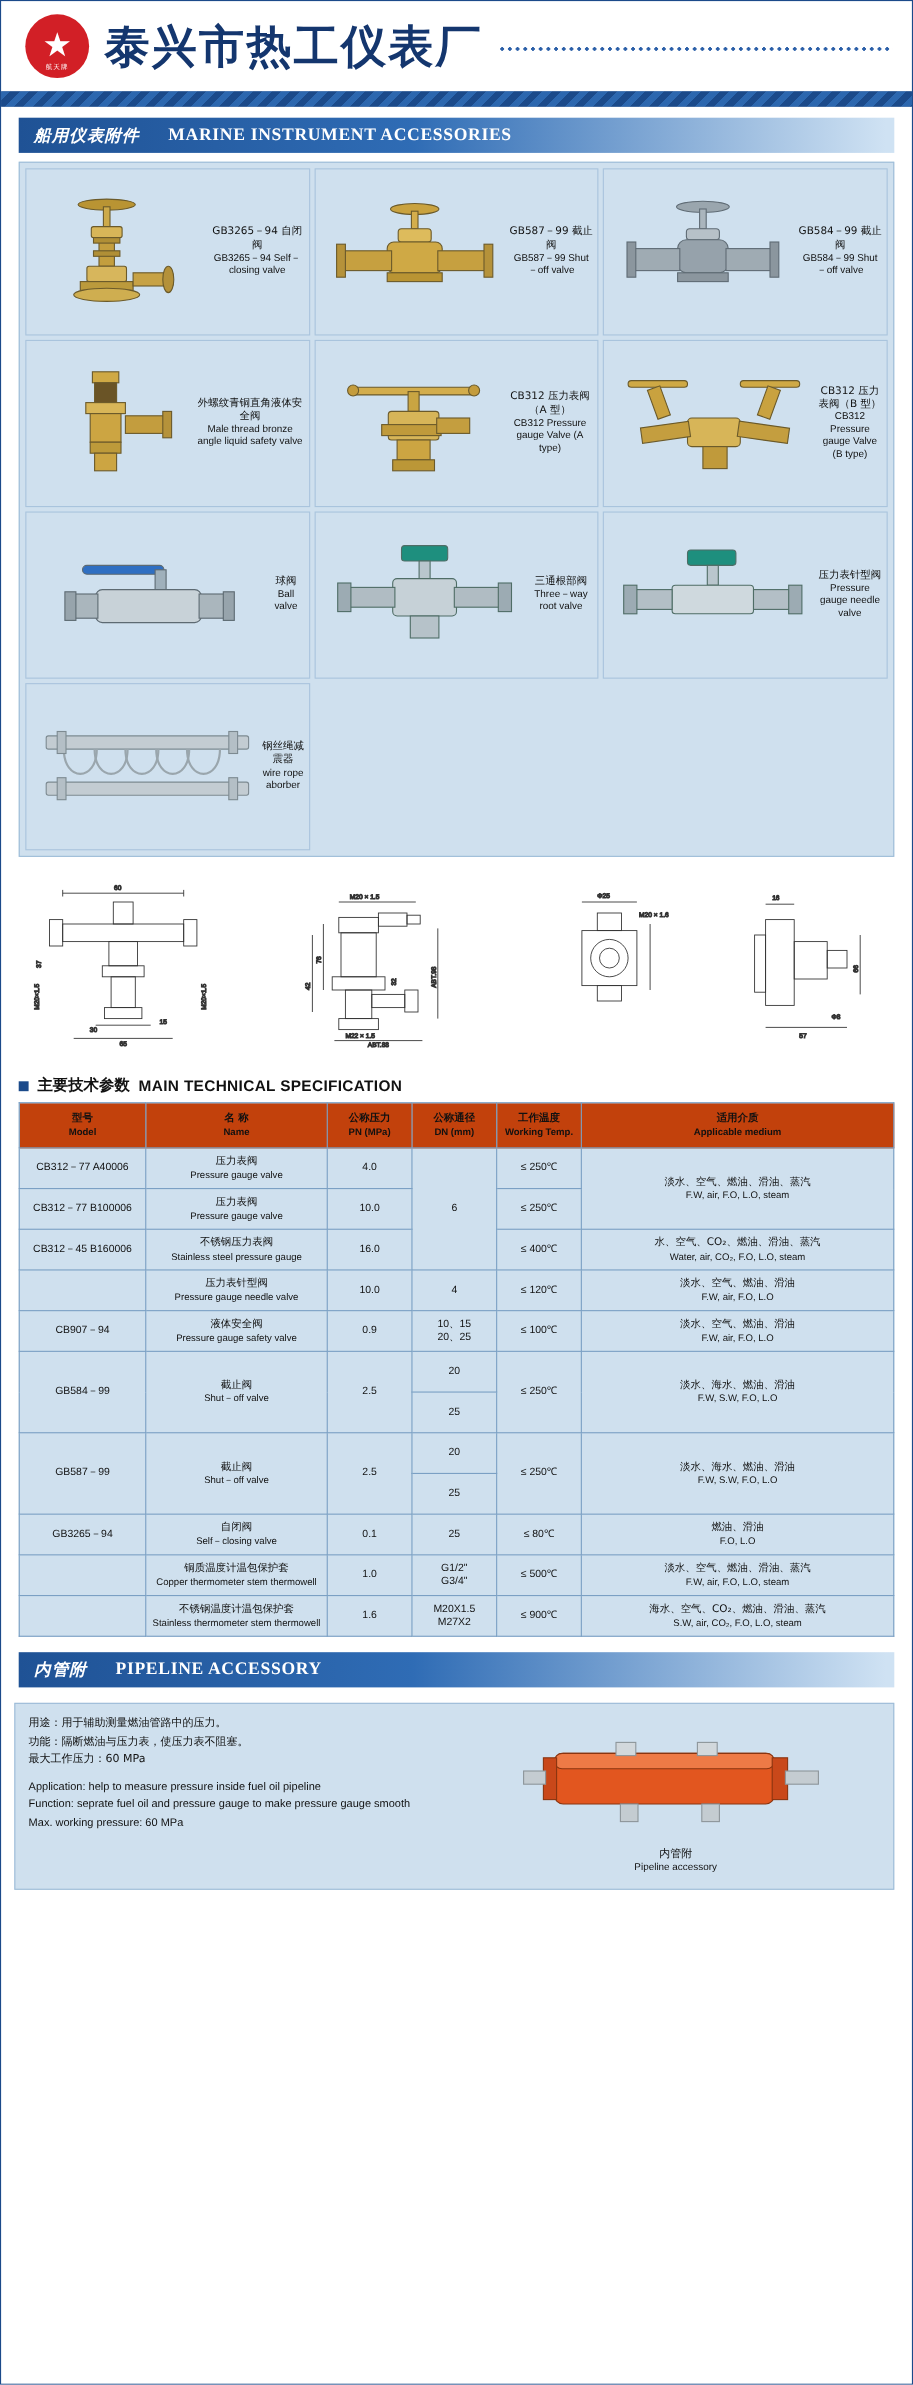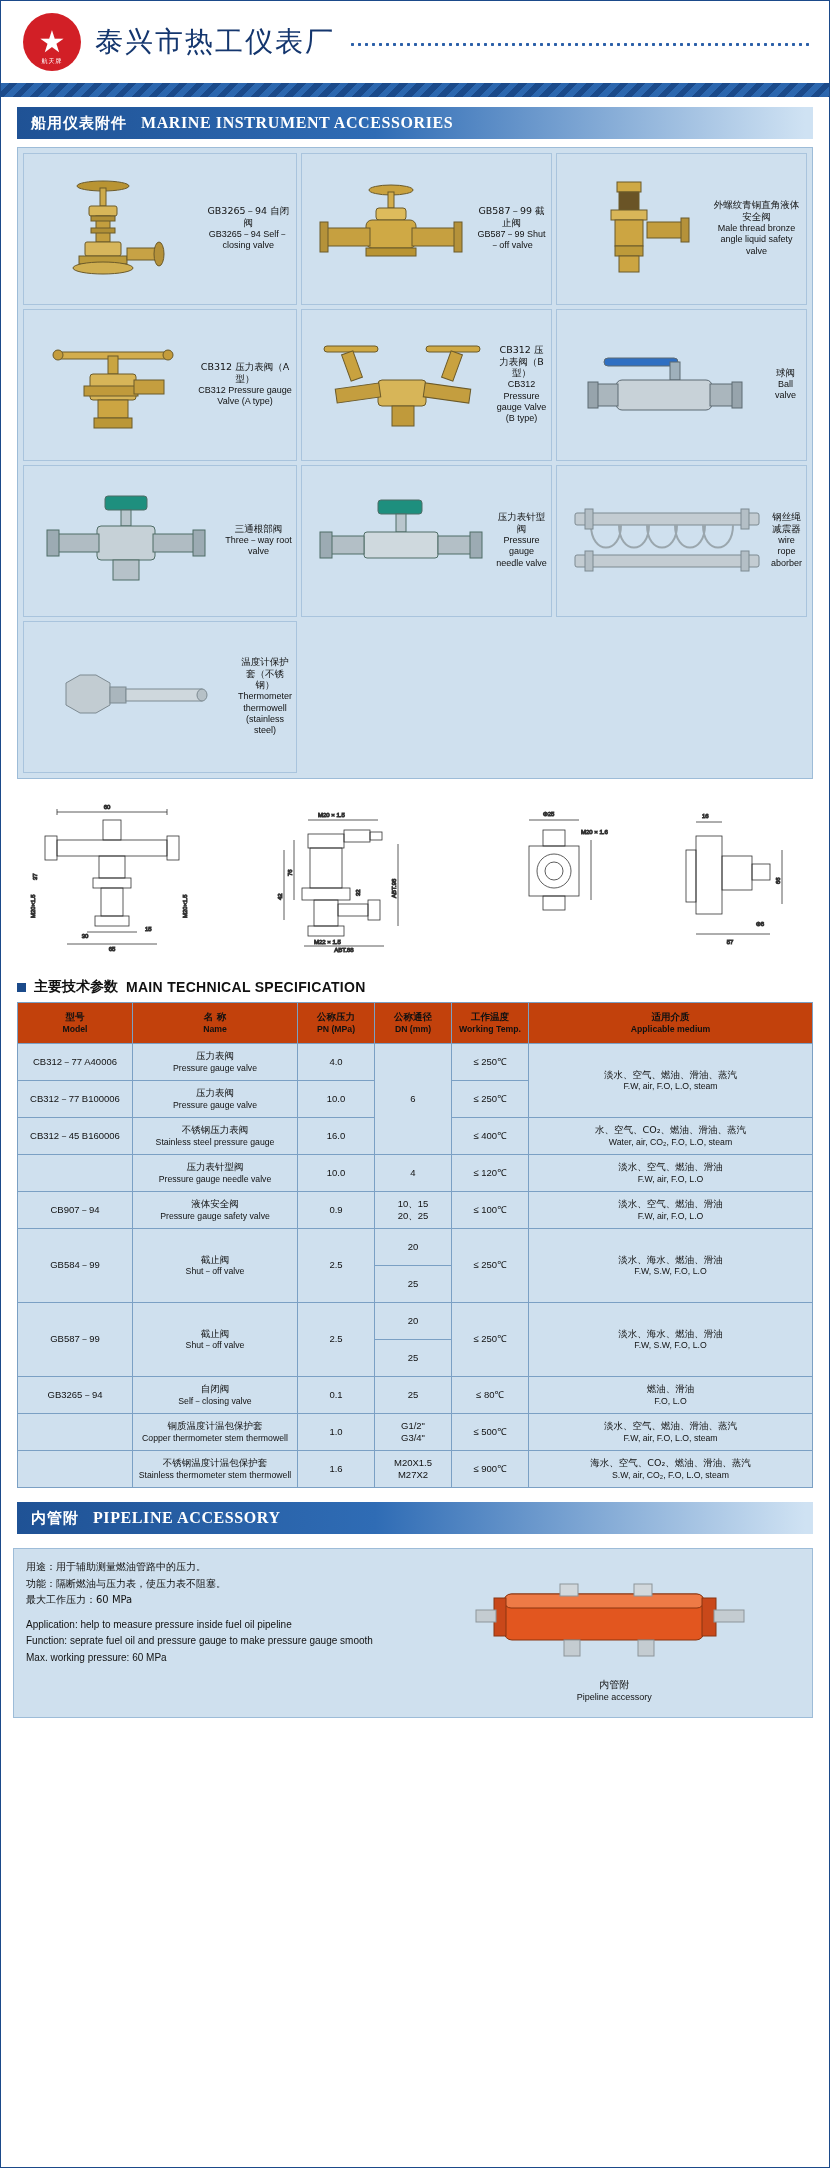--- a/index.html
+++ b/index.html
@@ -38,22 +38,22 @@
   }
   .logo .star{
     color:#fff;font-size:30px;line-height:30px;
   }
   .logo .logo-sub{
     position:absolute;bottom:5px;left:0;right:0;text-align:center;
     color:#fff;font-size:6px;letter-spacing:1px;
   }
   .company{
     font-family:"DejaVu Sans", sans-serif;
-    font-size:28px;
-    font-weight:normal;
+    font-size:41px;
+    font-weight:bold;
     color:#14366e;
     letter-spacing:2px;
     white-space:nowrap;
   }
   .dots{
     flex:1 1 auto;
     margin-left:14px;
     height:30px;
     background-image:radial-gradient(#2b5fa8 1.4px, transparent 1.5px);
     background-size:7px 7px;
@@ -78,21 +78,21 @@
     margin:10px 16px 0 16px;
     height:32px;
     background:linear-gradient(to right,#1f5295 0%, #2f6cb5 45%, #cfe2f3 99%);
     color:#fff;
     display:flex;align-items:center;
     padding-left:14px;
     box-sizing:border-box;
   }
   .sec-title .cn{
     font-family:"DejaVu Sans", sans-serif;
-    font-size:15px;font-weight:bold;letter-spacing:1px;margin-right:14px;
+    font-size:15px;font-weight:bold;letter-spacing:1px;margin-right:26px;font-style:italic;
   }
   .sec-title .en{
     font-family:"Liberation Serif", serif;
     font-size:16px;font-weight:bold;letter-spacing:.6px;
   }
 
   
   .grid-wrap{
     margin:8px 16px 0 16px;
     border:1px solid #9dbcd8;
@@ -264,20 +264,41 @@
               <rect x="60" y="76" width="50" height="8" fill="#b99433"></rect>
             </g>
           </svg>
         </div>
         <div class="cap">
           <div class="cn">GB587－99 截止阀</div>
           <div class="en">GB587－99 Shut－off valve</div>
         </div>
       </div>
 
+      <div class="cell">
+        <div class="art">
+          <svg width="170" height="112" viewBox="0 0 170 112">
+            <g stroke="#5f6b74" stroke-width="1">
+              <ellipse cx="85" cy="16" rx="24" ry="5" fill="#9aa6ae"></ellipse>
+              <rect x="82" y="18" width="6" height="18" fill="#aab5bd"></rect>
+              <rect x="70" y="36" width="30" height="10" rx="3" fill="#b7c1c8"></rect>
+              <rect x="62" y="46" width="46" height="30" rx="8" fill="#96a2ab"></rect>
+              <rect x="22" y="54" width="42" height="20" fill="#9fabb3"></rect>
+              <rect x="106" y="54" width="42" height="20" fill="#9fabb3"></rect>
+              <rect x="16" y="48" width="8" height="32" fill="#8b969e"></rect>
+              <rect x="146" y="48" width="8" height="32" fill="#8b969e"></rect>
+              <rect x="62" y="76" width="46" height="8" fill="#8b969e"></rect>
+            </g>
+          </svg>
+        </div>
+        <div class="cap">
+          <div class="cn">GB584－99 截止阀</div>
+          <div class="en">GB584－99 Shut－off valve</div>
+        </div>
+      </div>
 
       <div class="cell">
         <div class="art">
           <svg width="150" height="112" viewBox="0 0 150 112">
             <g stroke="#6b5a2a" stroke-width="1">
               <rect x="56" y="10" width="24" height="10" fill="#cfa945"></rect>
               <rect x="58" y="20" width="20" height="18" fill="#6a5426"></rect>
               <rect x="50" y="38" width="36" height="10" fill="#d8b658"></rect>
               <rect x="54" y="48" width="28" height="26" fill="#cca542"></rect>
               <rect x="86" y="50" width="36" height="16" fill="#c39d3e"></rect>
@@ -419,36 +440,20 @@
             </g>
           </svg>
         </div>
         <div class="cap">
           <div class="cn">钢丝绳减震器</div>
           <div class="en">wire rope aborber</div>
         </div>
       </div>
 
 
-      <div class="cell">
-        <div class="art">
-          <svg width="210" height="110" viewBox="0 0 210 110">
-            <g stroke="#7d8a91" stroke-width="1">
-              <polygon points="38,42 52,34 68,34 82,42 82,64 68,72 52,72 38,64" fill="#c2ccd2"></polygon>
-              <rect x="82" y="46" width="16" height="16" fill="#aab6bd"></rect>
-              <rect x="98" y="48" width="76" height="12" fill="#cfd8dd"></rect>
-              <ellipse cx="174" cy="54" rx="5" ry="6" fill="#b6c1c7"></ellipse>
-            </g>
-          </svg>
-        </div>
-        <div class="cap">
-          <div class="cn">温度计保护套（不锈钢）</div>
-          <div class="en">Thermometer thermowell (stainless steel)</div>
-        </div>
-      </div>
 
     </div>
   </div>
 
   <div class="drawings">
 
     <div>
       <svg width="195" height="160" viewBox="0 0 195 160" stroke="#333" fill="none" font-family="Liberation Sans" font-size="6">
         <g stroke-width=".8">
           <rect x="30" y="40" width="110" height="16"></rect>

